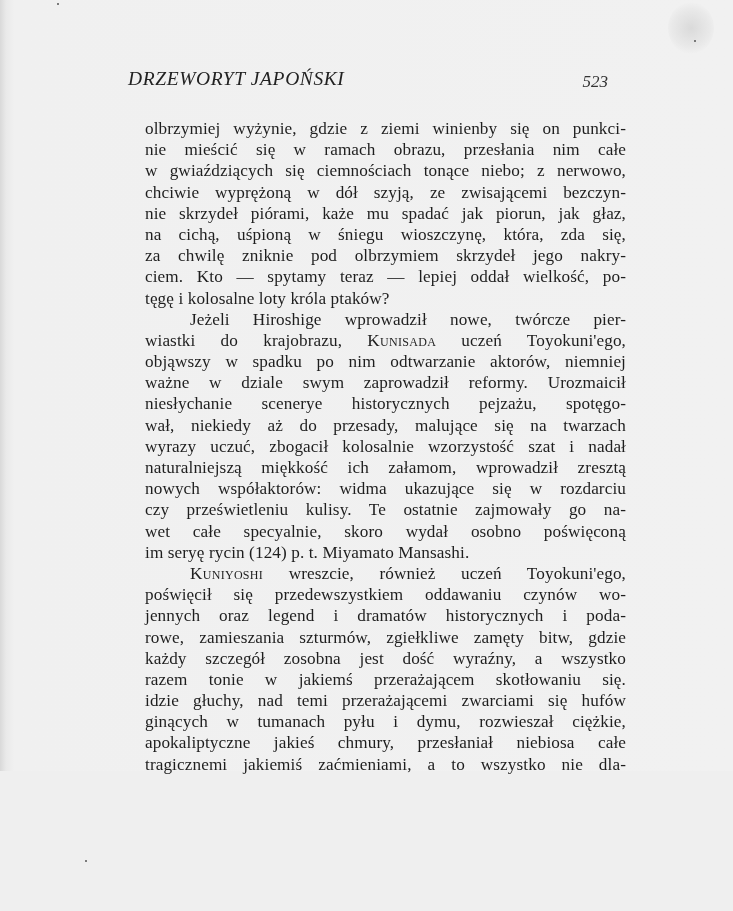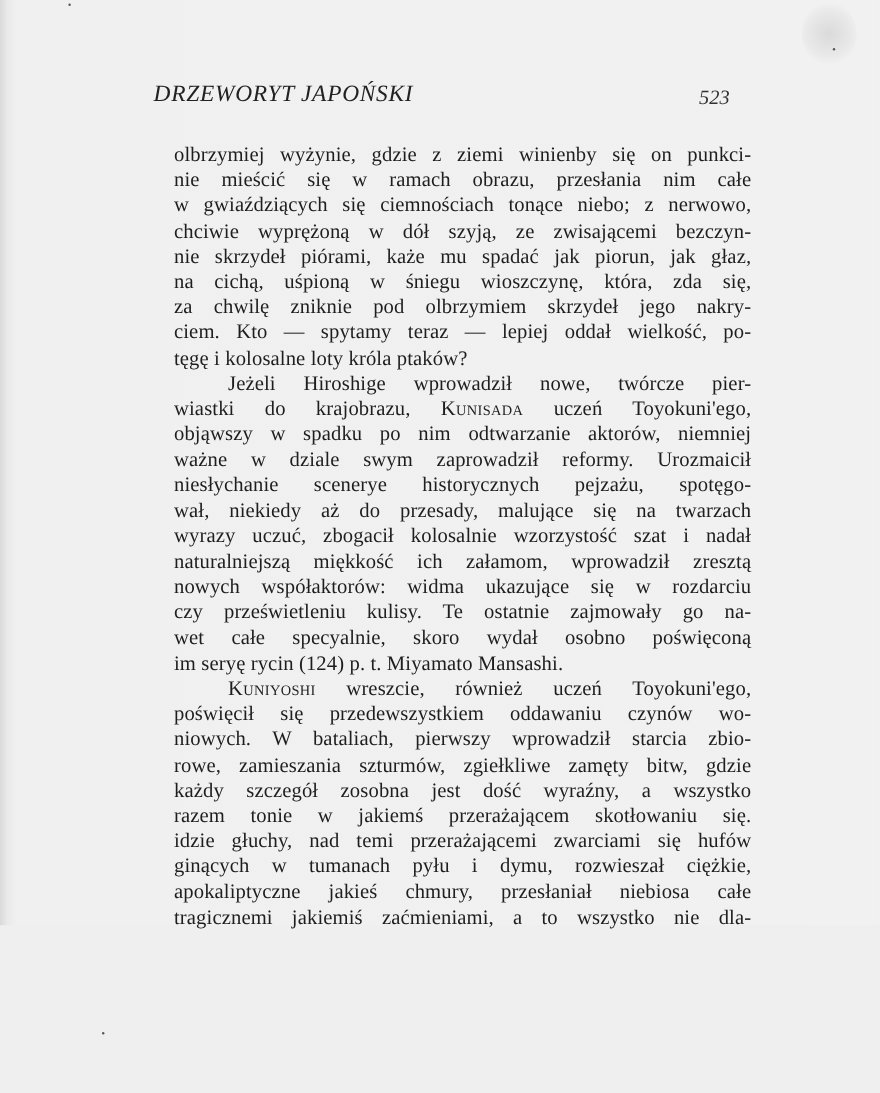--- a/index.html
+++ b/index.html
@@ -77,21 +77,21 @@
       <div class="line">niesłychanie scenerye historycznych pejzażu, spotęgo-</div>
       <div class="line">wał, niekiedy aż do przesady, malujące się na twarzach</div>
       <div class="line">wyrazy uczuć, zbogacił kolosalnie wzorzystość szat i nadał</div>
       <div class="line">naturalniejszą miękkość ich załamom, wprowadził zresztą</div>
       <div class="line">nowych współaktorów: widma ukazujące się w rozdarciu</div>
       <div class="line">czy prześwietleniu kulisy. Te ostatnie zajmowały go na-</div>
       <div class="line">wet całe specyalnie, skoro wydał osobno poświęconą</div>
       <div class="line last">im seryę rycin (124) p. t. Miyamato Mansashi.</div>
       <div class="line indent"><span class="sc">Kuniyoshi</span> wreszcie, również uczeń Toyokuni'ego,</div>
       <div class="line">poświęcił się przedewszystkiem oddawaniu czynów wo-</div>
-      <div class="line">niowych. W bataliach, pierwszy wprowadził starcia zbio-</div>
+      <div class="line">jennych oraz legend i dramatów historycznych i poda-</div>
       <div class="line">rowe, zamieszania szturmów, zgiełkliwe zamęty bitw, gdzie</div>
       <div class="line">każdy szczegół zosobna jest dość wyraźny, a wszystko</div>
       <div class="line">razem tonie w jakiemś przerażającem skotłowaniu się.</div>
       <div class="line">idzie głuchy, nad temi przerażającemi zwarciami się hufów</div>
       <div class="line">ginących w tumanach pyłu i dymu, rozwieszał ciężkie,</div>
       <div class="line">apokaliptyczne jakieś chmury, przesłaniał niebiosa całe</div>
       <div class="line">tragicznemi jakiemiś zaćmieniami, a to wszystko nie dla-</div>
     </div>
 </div>
 

